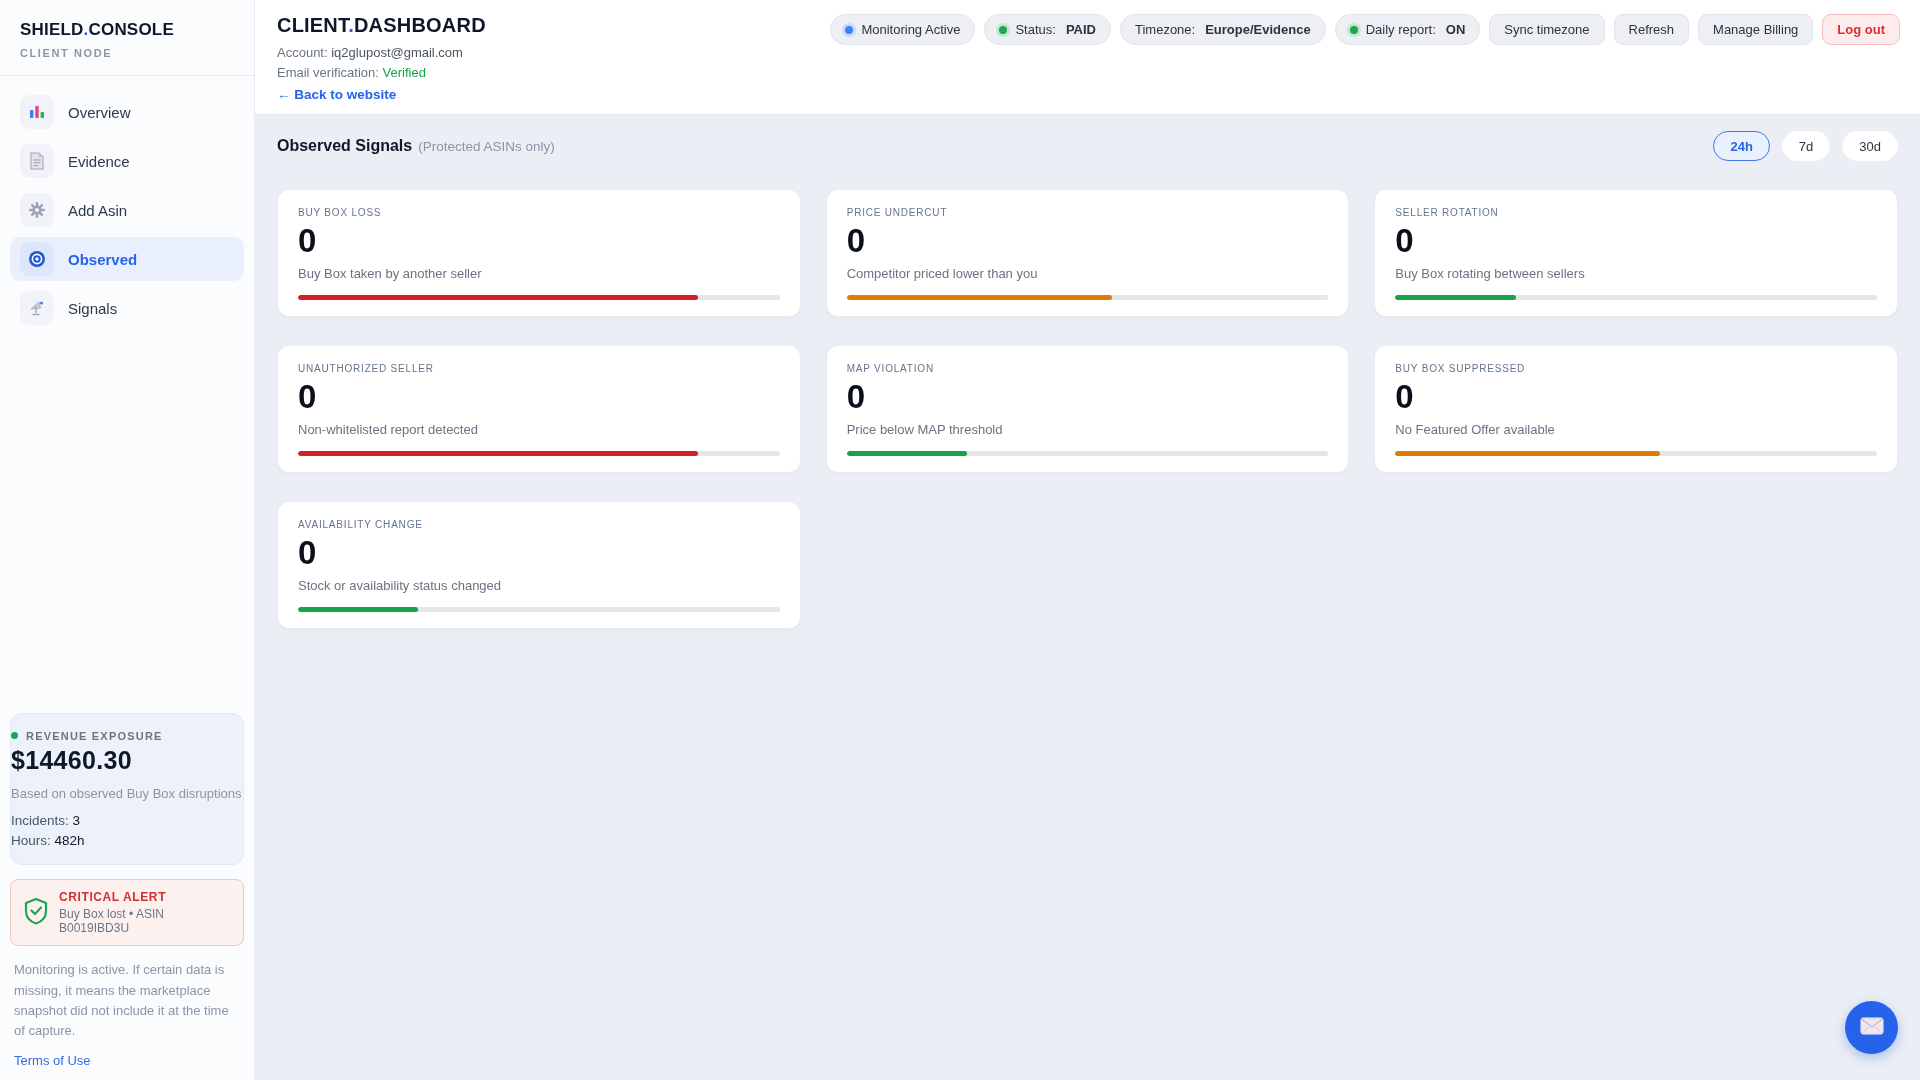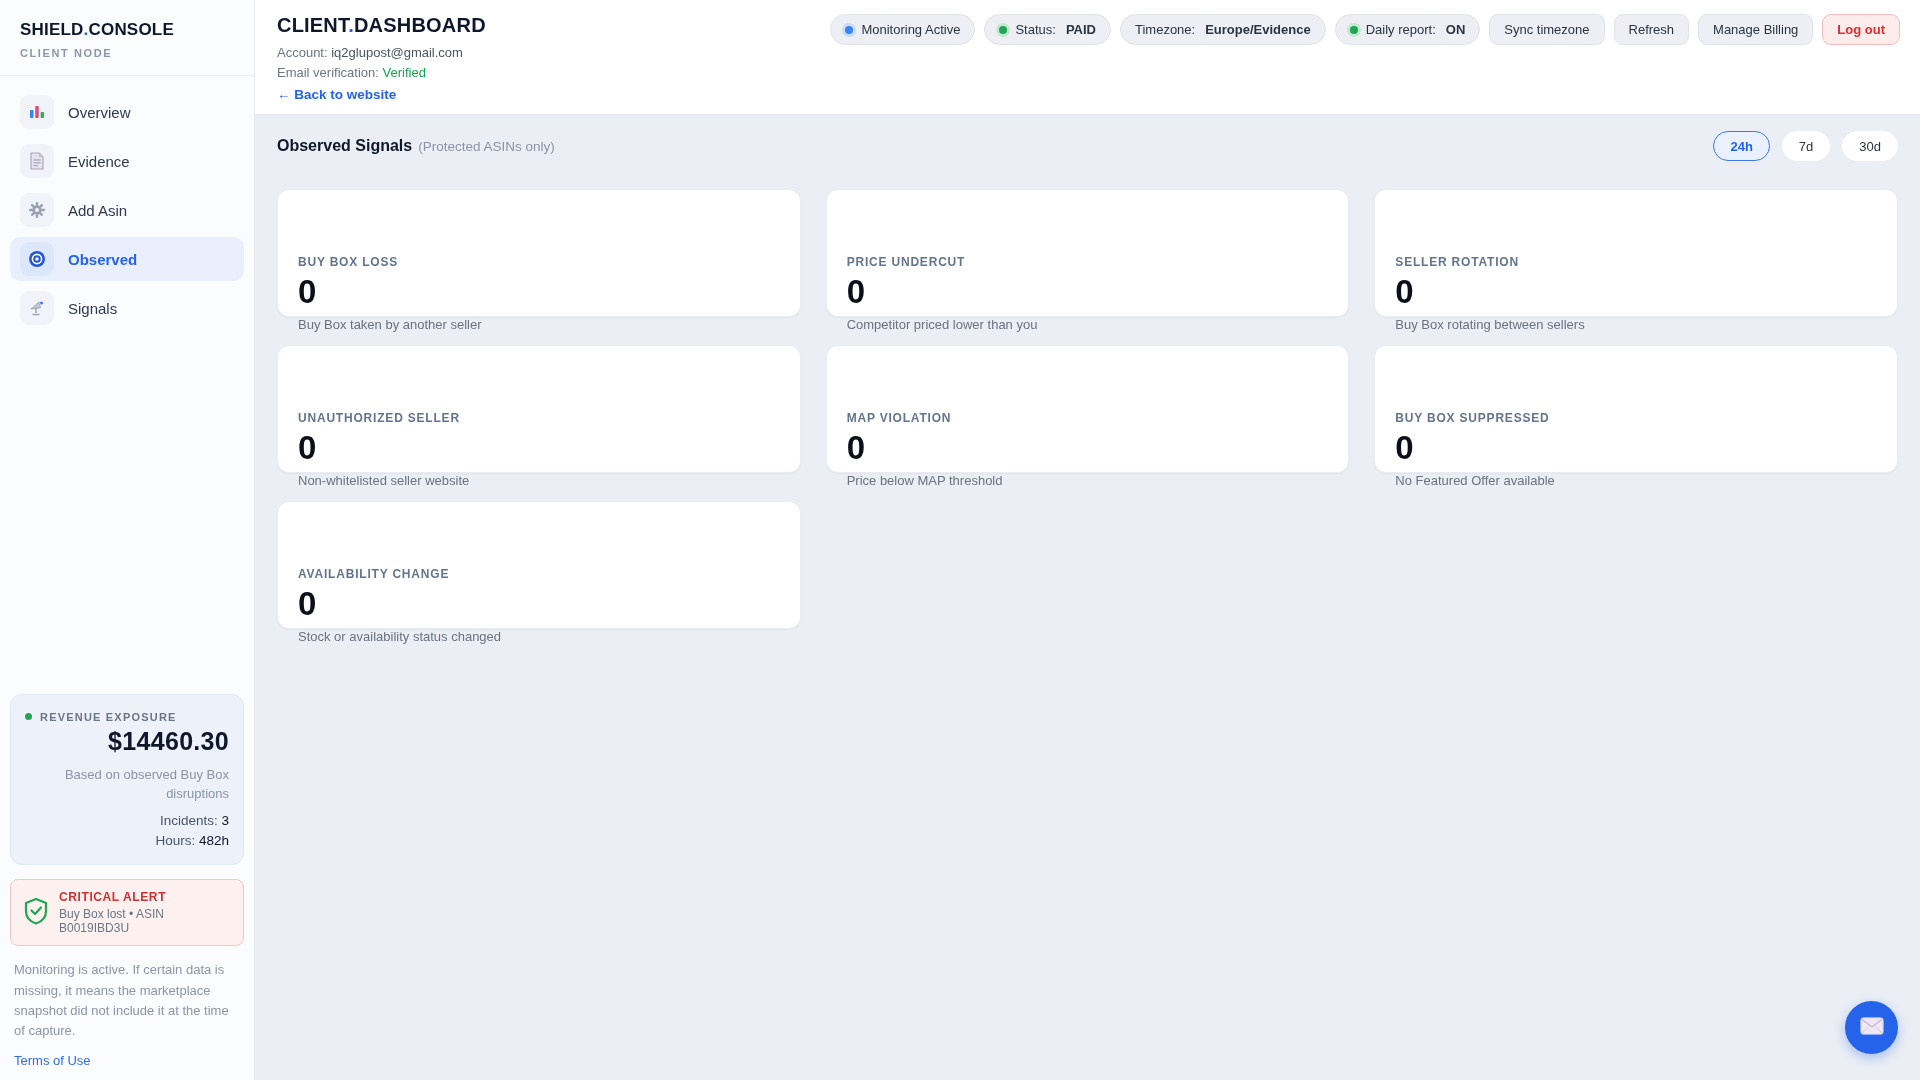--- a/index.html
+++ b/index.html
@@ -29,21 +29,21 @@
     display:flex; align-items:center; justify-content:center;
   }
   .nav-item.active { background:#e9effc; }
   .nav-item.active .icon-box { background:#dce7fb; }
   .nav-label { margin-left:14px; font-size:15px; font-weight:500; color:#2e3a4e; }
   .nav-item.active .nav-label { color:#2563eb; font-weight:700; }
 
   .side-bottom { margin-top:auto; padding-bottom:12px; }
   .revenue-box {
     margin:0 10px 14px 10px; background:#edf1f9; border:1px solid #e2e8f4;
-    border-radius:12px; padding:16px 14px;text-align:right;
+    border-radius:12px; padding:16px 0;
   }
   .rev-head { display:flex; align-items:center; font-size:11px; font-weight:700; letter-spacing:1.2px; color:#6b7685; }
   .rev-dot { width:7px; height:7px; border-radius:50%; background:#1fa653; margin-right:8px; }
   .rev-amount { margin-top:4px; font-size:25px; font-weight:800; color:#0f172a; letter-spacing:.3px; }
   .rev-desc { margin-top:10px; font-size:13px; color:#8b95a7; line-height:1.45; }
   .rev-line { margin-top:10px; font-size:13.5px; color:#475569; }
   .rev-line:last-child { margin-top:5px; }
   .rev-line b { color:#0f172a; }
 
   .alert-box {
@@ -103,21 +103,21 @@
 
   .cards {
     margin-top:28px; display:grid; grid-template-columns:repeat(3, 1fr);
     gap:28px 25px;
   }
   .card {
     background:#ffffff; border:1px solid #e9ecf2; border-radius:12px;
     padding:17px 20px 16px 20px; box-shadow:0 1px 2px rgba(16,24,40,.04);
     height:128px; display:flex; flex-direction:column;
   }
-  .card-title { font-size:12px; font-weight:700; letter-spacing:.8px; color:#64748b;margin-top:48px; }
+  .card-title { font-size:10px; font-weight:400; letter-spacing:.8px; color:#64748b; }
   .card-value { margin-top:6px; font-size:33px; font-weight:800; color:#0b0f19; line-height:1; }
   .card-desc { margin-top:9px; font-size:13px; color:#6b7280; }
   .bar-track { margin-top:auto; height:5px; border-radius:3px; background:#e2e6ed; overflow:hidden; }
   .bar-fill { height:100%; border-radius:3px; }
 
   .chat-fab {
     position:fixed; right:22px; bottom:26px; width:53px; height:53px; border-radius:50%;
     background:#2563eb; border:none; cursor:pointer;
     display:flex; align-items:center; justify-content:center;
     box-shadow:0 4px 12px rgba(37,99,235,.35);
@@ -291,21 +291,21 @@
         <div class="card-title">SELLER ROTATION</div>
         <div class="card-value">0</div>
         <div class="card-desc">Buy Box rotating between sellers</div>
         <div class="bar-track">
             <div class="bar-fill" style="width: 25%; background: rgb(23, 163, 74);"></div>
           </div>
       </div>
       <div class="card">
         <div class="card-title">UNAUTHORIZED SELLER</div>
         <div class="card-value">0</div>
-        <div class="card-desc">Non-whitelisted seller website</div>
+        <div class="card-desc">Non-whitelisted report detected</div>
         <div class="bar-track">
             <div class="bar-fill" style="width: 83%; background: rgb(211, 32, 41);"></div>
           </div>
       </div>
       <div class="card">
         <div class="card-title">MAP VIOLATION</div>
         <div class="card-value">0</div>
         <div class="card-desc">Price below MAP threshold</div>
         <div class="bar-track">
             <div class="bar-fill" style="width: 25%; background: rgb(23, 163, 74);"></div>

